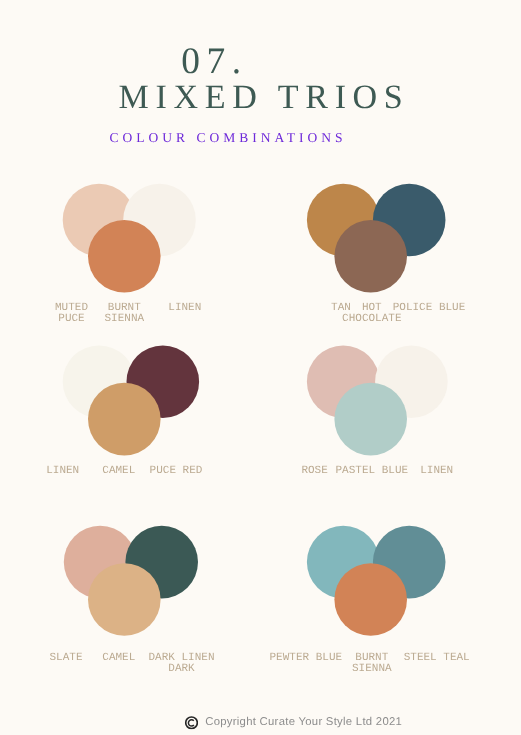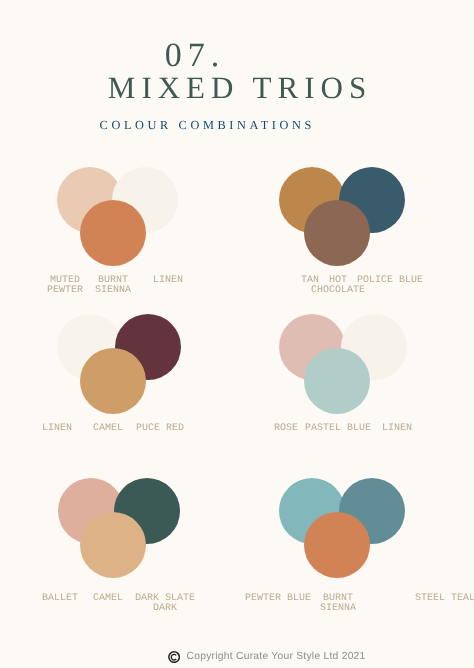--- a/index.html
+++ b/index.html
@@ -27,21 +27,21 @@
     position:absolute;left:0;top:72px;width:474px;
     font-family:"Liberation Serif",serif;
     font-size:31px;line-height:31px;letter-spacing:6px;
     color:#3e5a53;text-indent:6px;
     transform:translateZ(0);will-change:transform;
   }
   .subtitle{
     position:absolute;left:0;top:119px;width:411px;
     font-family:"Liberation Serif",serif;
     font-size:12.3px;line-height:13px;letter-spacing:3.63px;
-    color:#0c4a6e;text-indent:3.63px;
+    color:#6d28d9;text-indent:3.63px;
     transform:translateZ(0);will-change:transform;
   }
 
   
   .trio{position:absolute;}
   .circle{position:absolute;width:66px;height:66px;border-radius:50%;}
   .label{
     position:absolute;
     font-family:Liberation Mono, monospace;
     font-size:10px;line-height:10.4px;letter-spacing:0;
@@ -74,21 +74,21 @@
     <div class="subtitle">COLOUR COMBINATIONS</div>
   </div>
 
   <div id="trios">
       <div class="trio">
         <div class="circle" style="background: rgb(235, 202, 180); left: 57px; top: 166.5px;"></div>
         <div class="circle" style="background: rgb(247, 242, 234); left: 112px; top: 166.5px;"></div>
         <div class="circle" style="background: rgb(210, 131, 86); left: 79.5px; top: 200px;"></div>
         <div class="label" style="left: 64.5px; top: 276.1px;">
           <span class="label-line">MUTED</span>
-          <span class="label-line">PEWTER</span>
+          <span class="label-line">PUCE</span>
         </div>
         <div class="label" style="left: 112.6px; top: 276.1px;">
           <span class="label-line">BURNT</span>
           <span class="label-line">SIENNA</span>
         </div>
         <div class="label" style="left: 167.7px; top: 276.1px;">
           <span class="label-line">LINEN</span>
         </div>
       </div>
       <div class="trio">
@@ -132,42 +132,42 @@
         </div>
         <div class="label" style="left: 397px; top: 424.4px;">
           <span class="label-line">LINEN</span>
         </div>
       </div>
       <div class="trio">
         <div class="circle" style="background: rgb(222, 175, 156); left: 57.5px; top: 478px;"></div>
         <div class="circle" style="background: rgb(59, 89, 85); left: 114px; top: 478px;"></div>
         <div class="circle" style="background: rgb(220, 178, 134); left: 80px; top: 511.5px;"></div>
         <div class="label" style="left: 60.3px; top: 593.6px;">
-          <span class="label-line">BALLET</span>
+          <span class="label-line">SLATE</span>
         </div>
         <div class="label" style="left: 108.1px; top: 593.6px;">
           <span class="label-line">CAMEL</span>
         </div>
         <div class="label" style="left: 164.6px; top: 593.6px;">
-          <span class="label-line">DARK SLATE</span>
+          <span class="label-line">DARK LINEN</span>
           <span class="label-line">DARK</span>
         </div>
       </div>
       <div class="trio">
         <div class="circle" style="background: rgb(130, 183, 188); left: 279px; top: 478px;"></div>
         <div class="circle" style="background: rgb(97, 142, 150); left: 338.5px; top: 478px;"></div>
         <div class="circle" style="background: rgb(210, 131, 86); left: 304px; top: 511.5px;"></div>
         <div class="label" style="left: 278px; top: 593.6px; text-align: right;">
           <span class="label-line">PEWTER BLUE</span>
         </div>
         <div class="label" style="left: 337.7px; top: 593.6px;">
           <span class="label-line">BURNT</span>
           <span class="label-line">SIENNA</span>
         </div>
-        <div class="label" style="left: 397.3px; top: 593.6px; margin-left: 48px;">
+        <div class="label" style="left: 397.3px; top: 593.6px;">
           <span class="label-line">STEEL TEAL</span>
         </div>
       </div>
     </div>
 
   <div class="footer">
     <svg class="copy-mark" viewBox="0 0 24 24">
       <circle cx="12" cy="12" r="10.4" fill="none" stroke="#262626" stroke-width="3.0"></circle>
       <path d="M16.1 8.3a5.6 5.6 0 1 0 0.15 7.6" fill="none" stroke="#262626" stroke-width="2.7" stroke-linecap="butt"></path>
     </svg>

